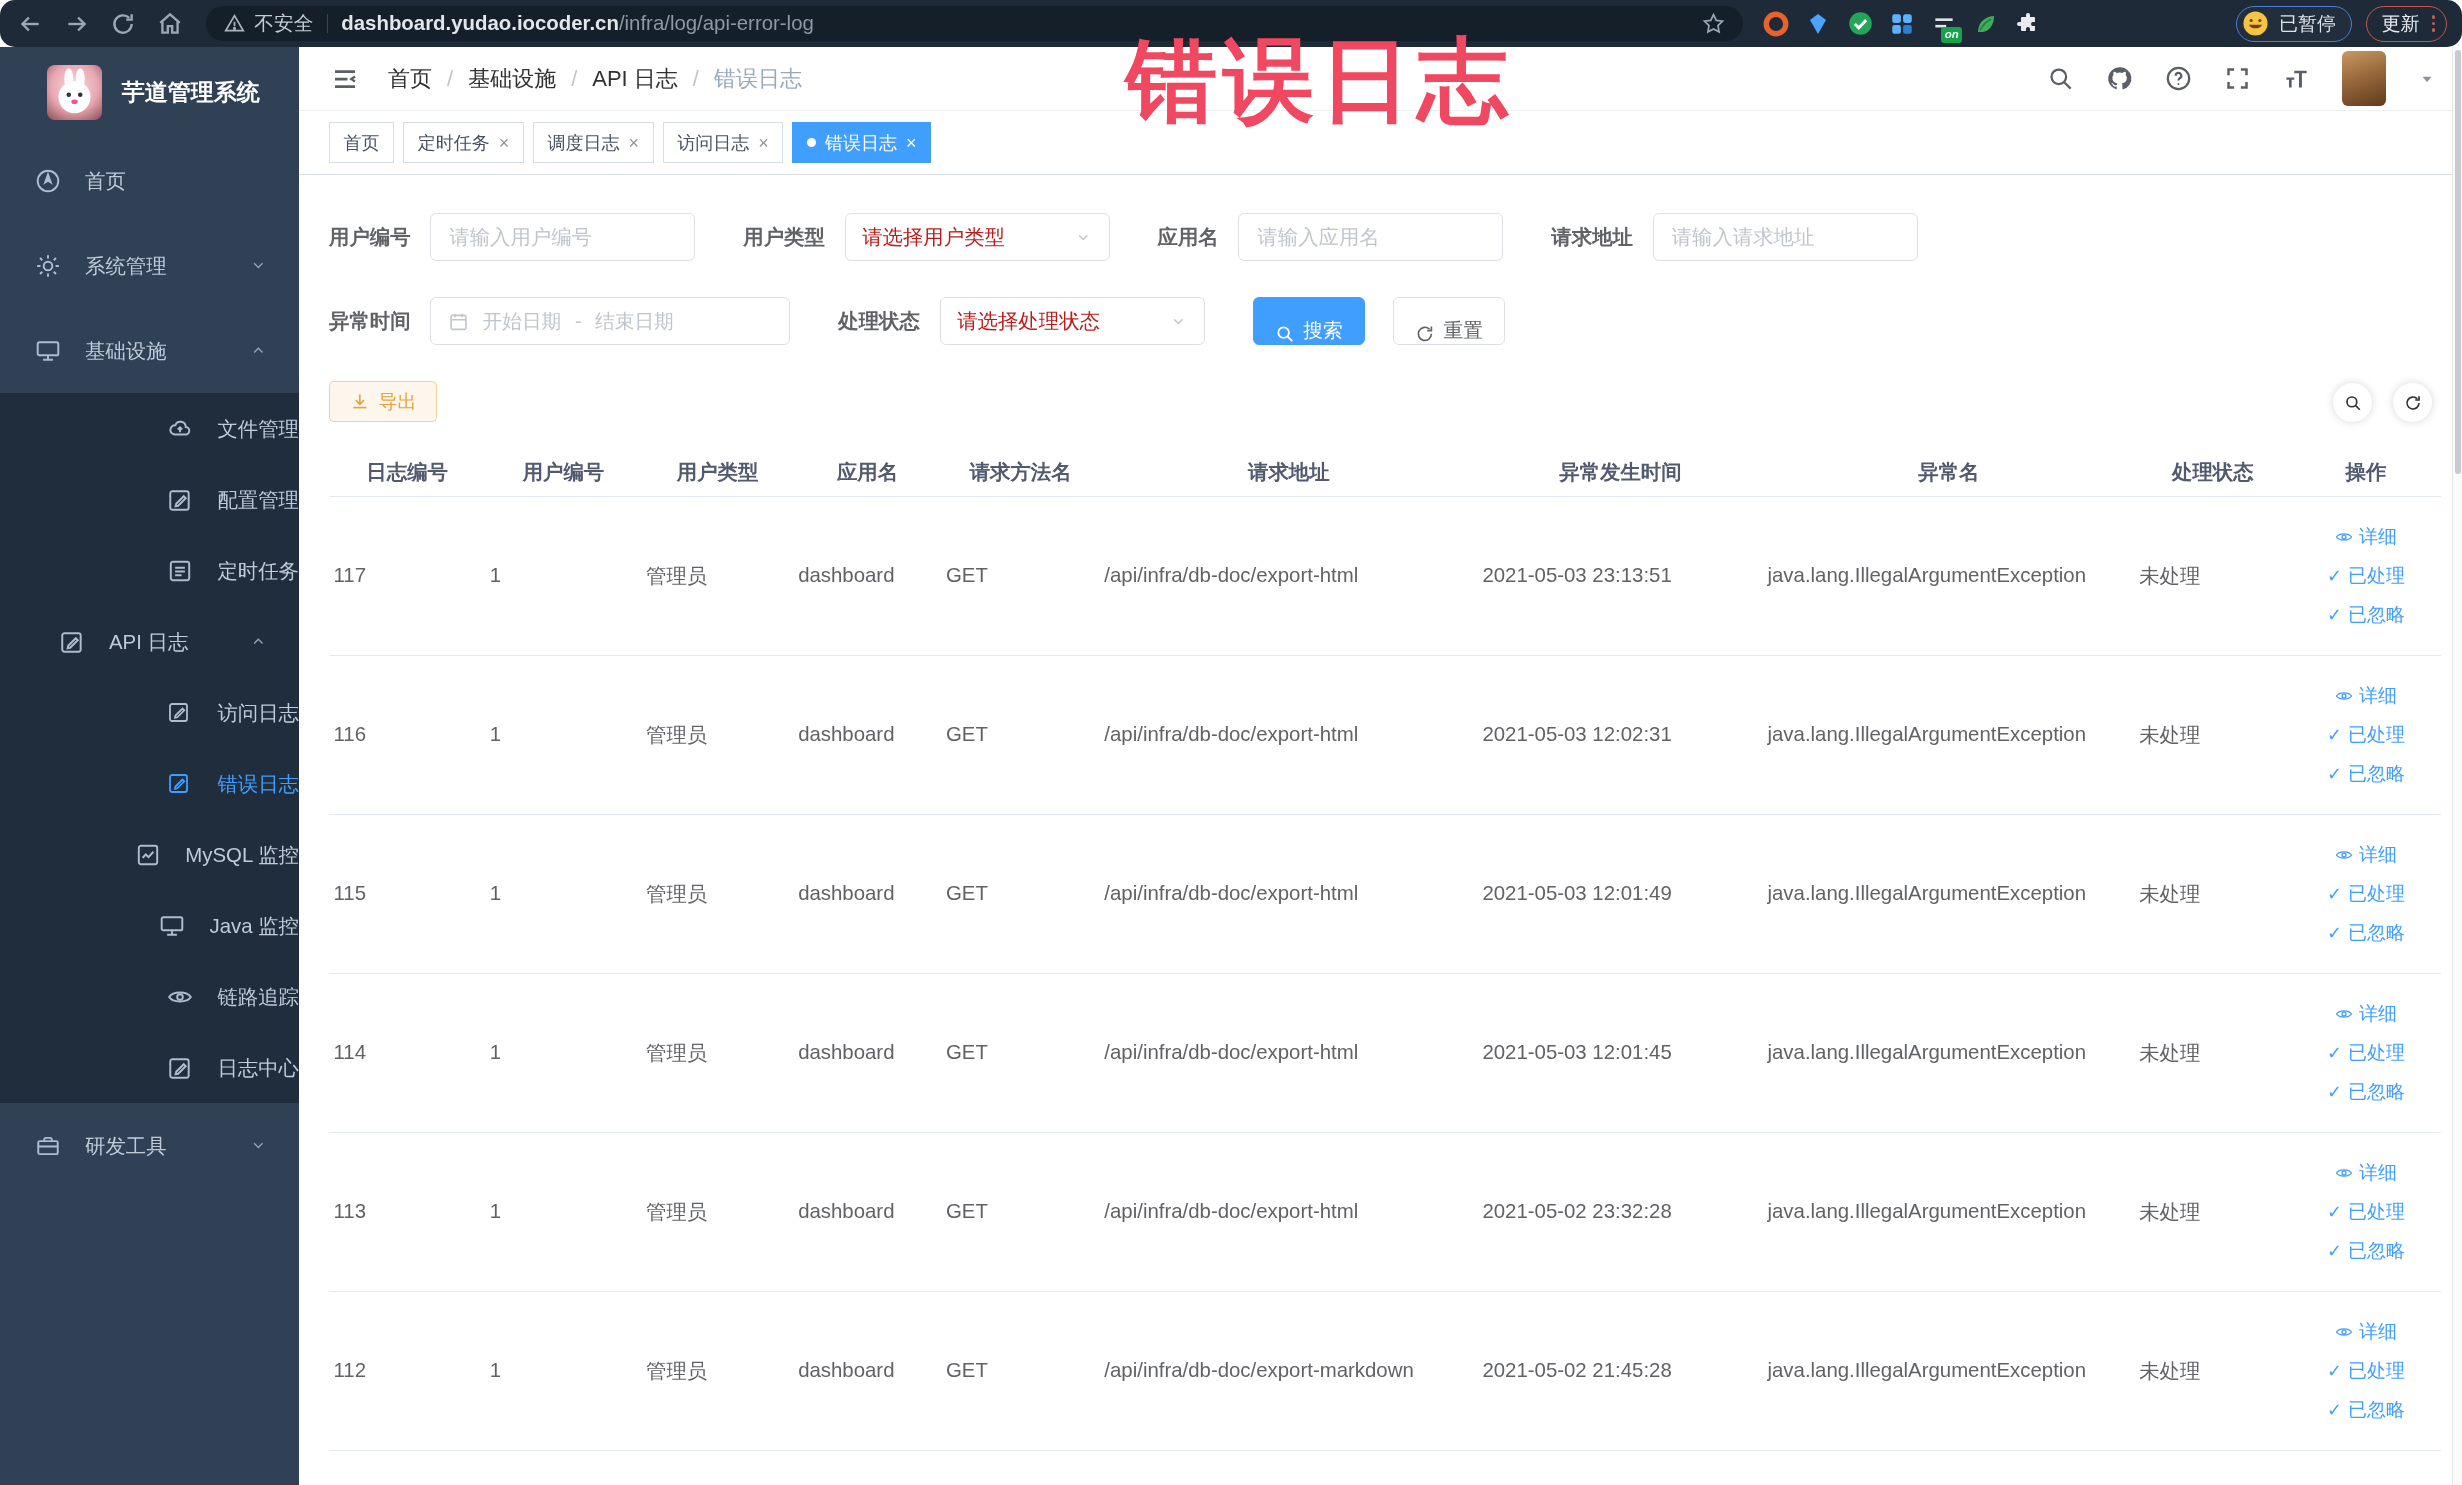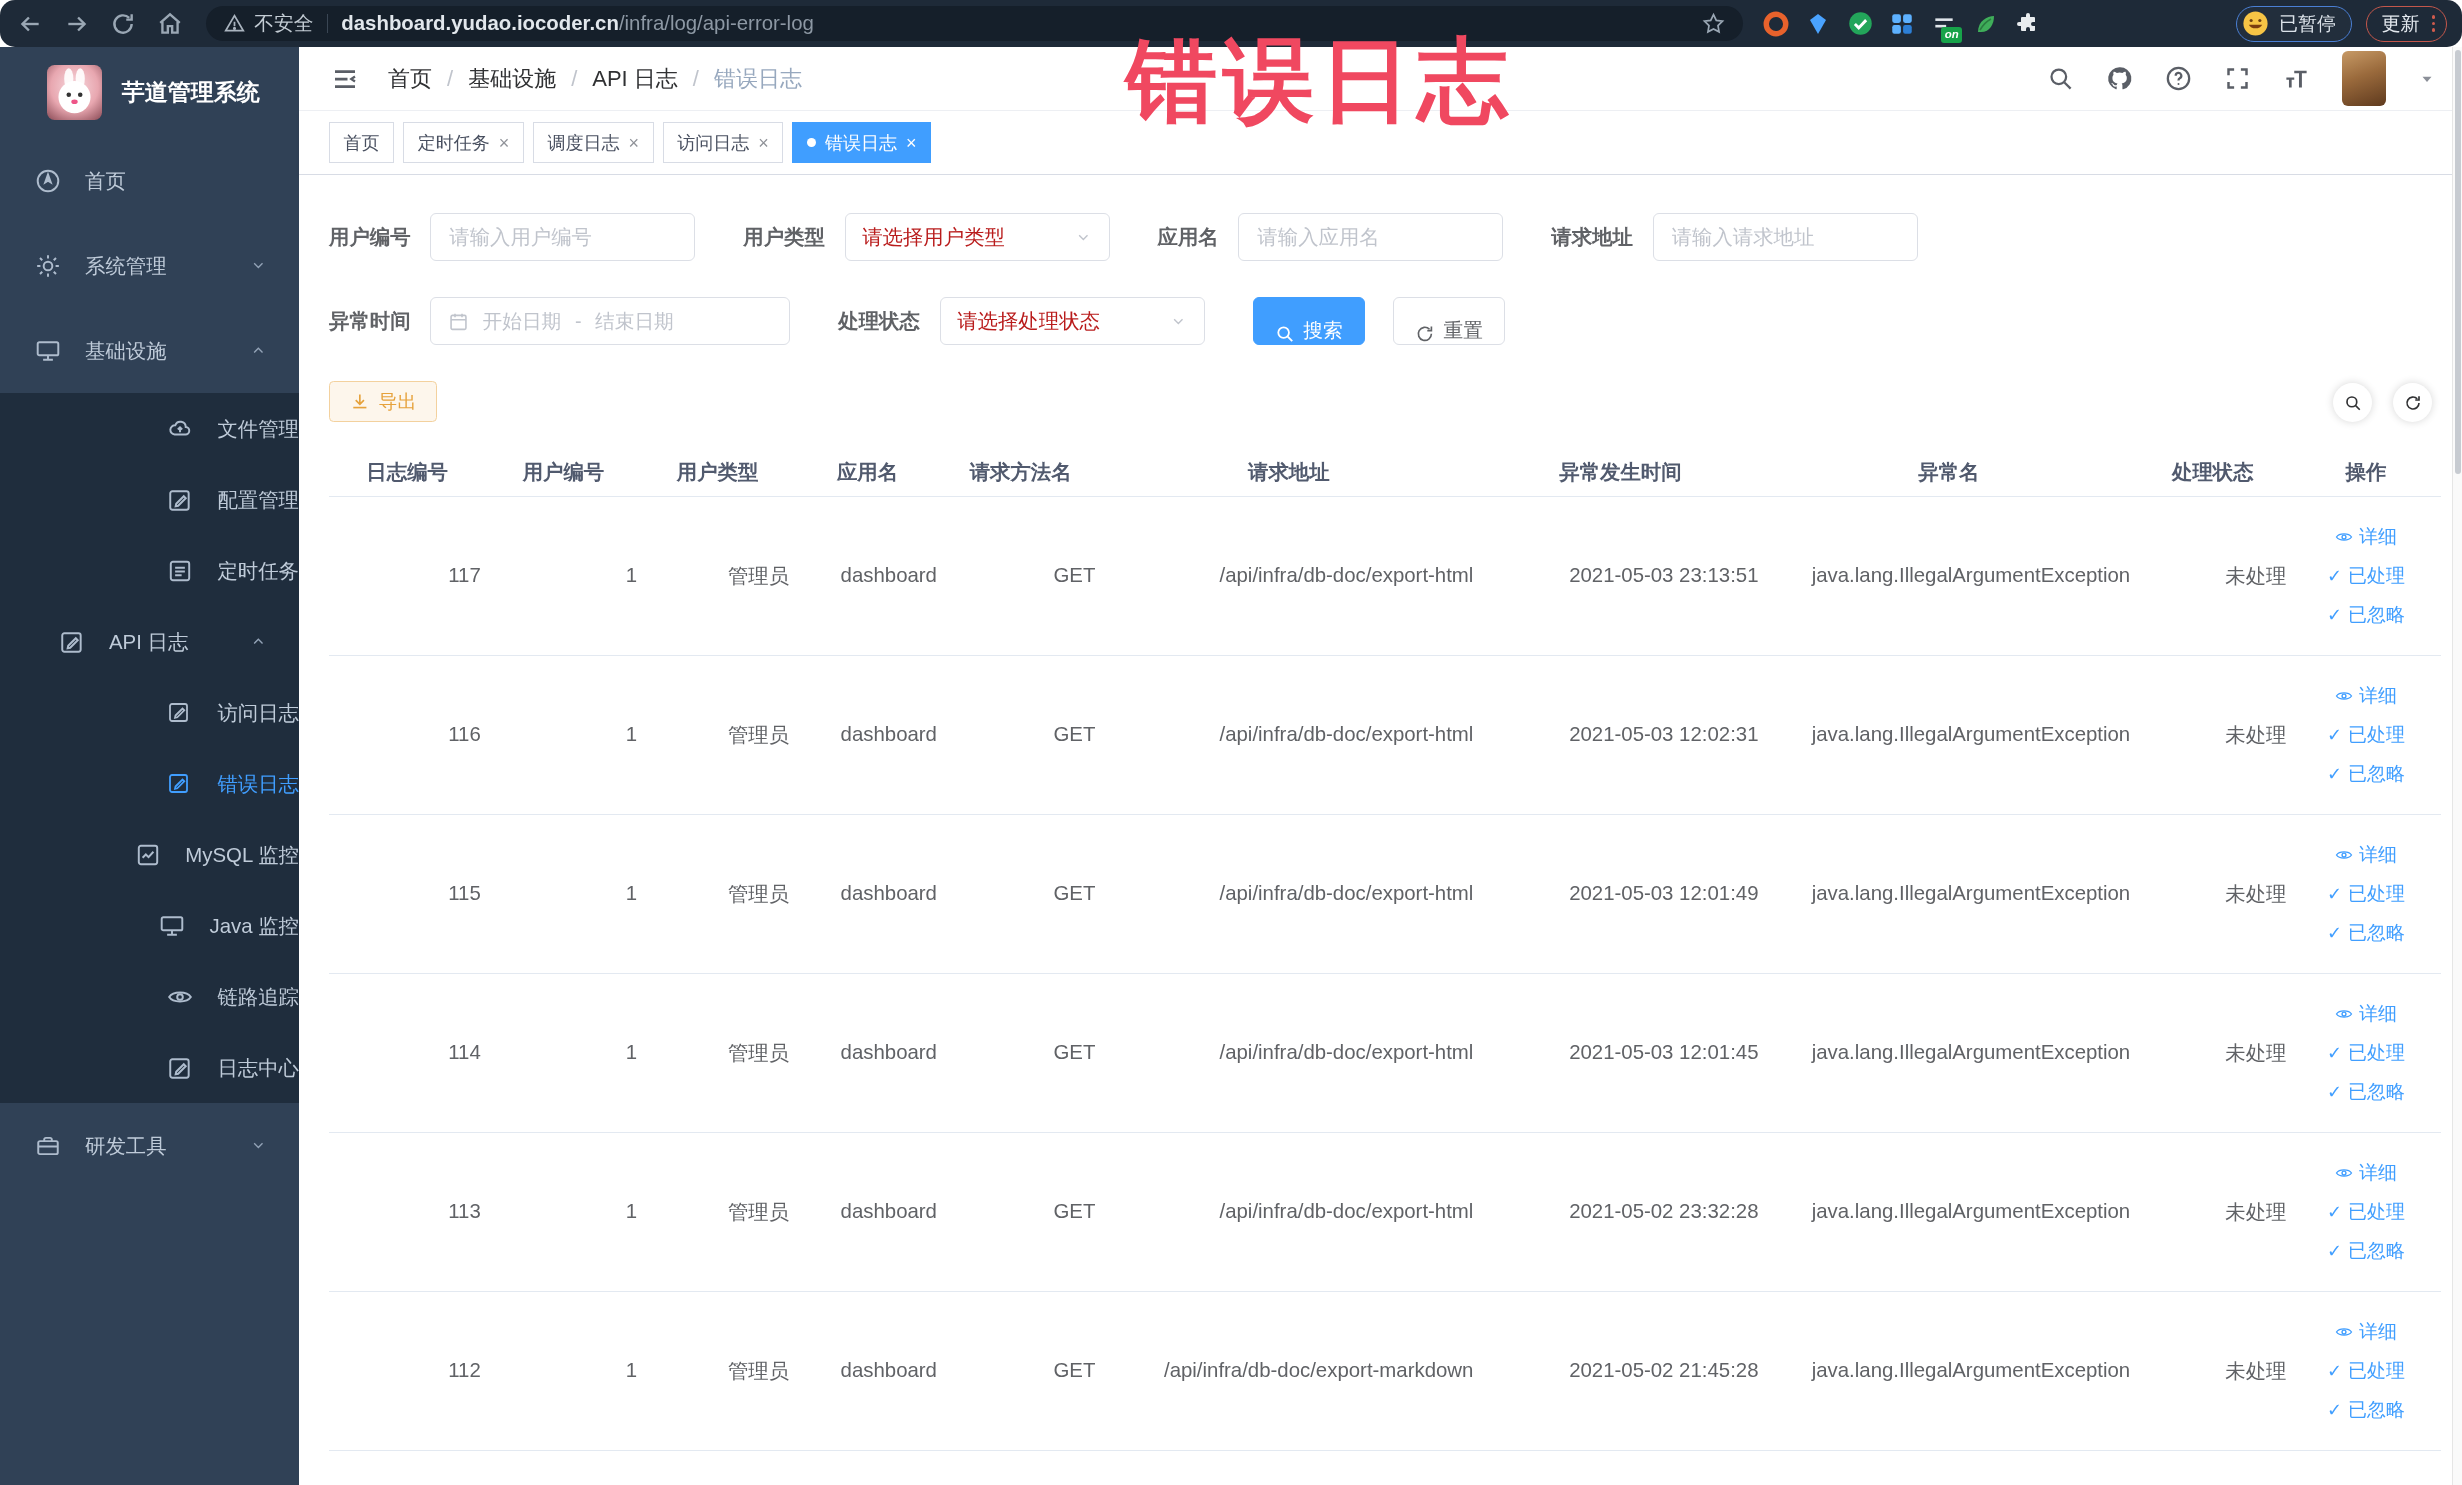--- a/index.html
+++ b/index.html
@@ -87,21 +87,21 @@
   .btn-primary { background:#409eff; border:0.8px solid #409eff; color:#fff; }
   .btn-default { background:#fff; border:0.8px solid #dcdfe6; color:#606266; }
 
   .toolbar { display:flex; align-items:flex-end; margin-bottom:27px; }
   .btn-export { height:41px; border-radius:4.5px; background:#fdf6ec; border:0.8px solid #f3d19e; color:#e6a23c; font-size:19px; display:inline-flex; align-items:center; gap:9px; padding:0 19.7px; cursor:pointer; }
   .circles { margin-left:auto; display:flex; gap:21px; padding-right:9px; }
   .circle-btn { width:39px; height:39px; border-radius:50%; background:#fff; box-shadow:0 0 9px rgba(0,0,0,.16); display:flex; align-items:center; justify-content:center; color:#303133; cursor:pointer; }
 
   table { width:100%; border-collapse:collapse; table-layout:fixed; }
   thead th { height:47px; font-size:20.4px; font-weight:700; color:#515a6e; text-align:center; border-bottom:0.8px solid #e3e9f1; white-space:nowrap; }
-  tbody td { height:159px; font-size:20.4px; color:#606266; text-align:right; border-bottom:0.8px solid #e3e9f1; vertical-align:middle; word-break:break-all; padding:0 4.5px; }
+  tbody td { height:159px; font-size:20.4px; color:#606266; text-align:left; border-bottom:0.8px solid #e3e9f1; vertical-align:middle; word-break:break-all; padding:0 4.5px; }
   .act { display:flex; align-items:center; justify-content:center; gap:6px; color:#409eff; font-size:19px; height:39px; cursor:pointer; white-space:nowrap; }
   .act .chk { font-size:18px; }
 
   
   .watermark { position:absolute; top:19.7px; left:1126px; z-index:99; font-size:91px; font-weight:700; letter-spacing:6px; color:#f04860; pointer-events:none; white-space:nowrap; }
   .vscroll { position:absolute; top:47px; right:0; width:9.8px; height:1439px; background:#fafafa; border-left:0.8px solid #e6e6e6; z-index:50; }
   .vthumb { position:absolute; top:3px; left:1.5px; width:6px; height:424px; border-radius:3px; background:#c7cbd1; }
 </style>
 </head>
 <body>

